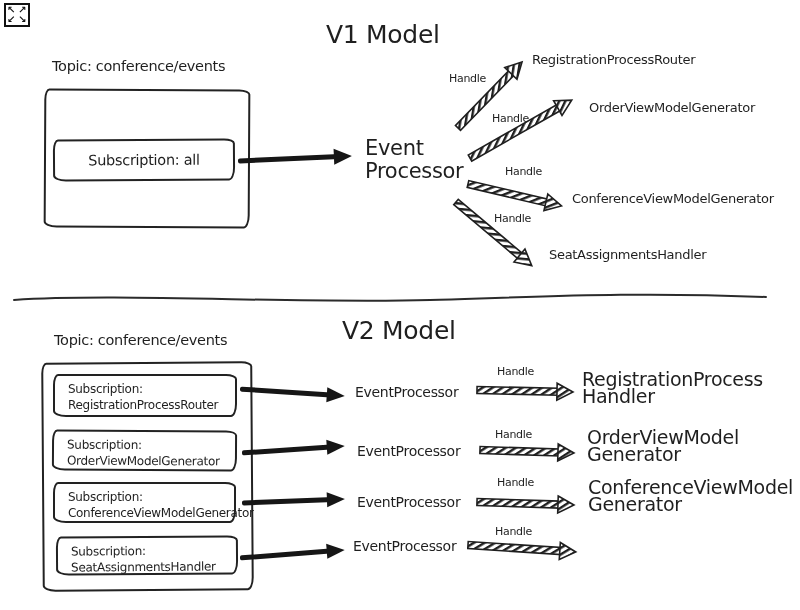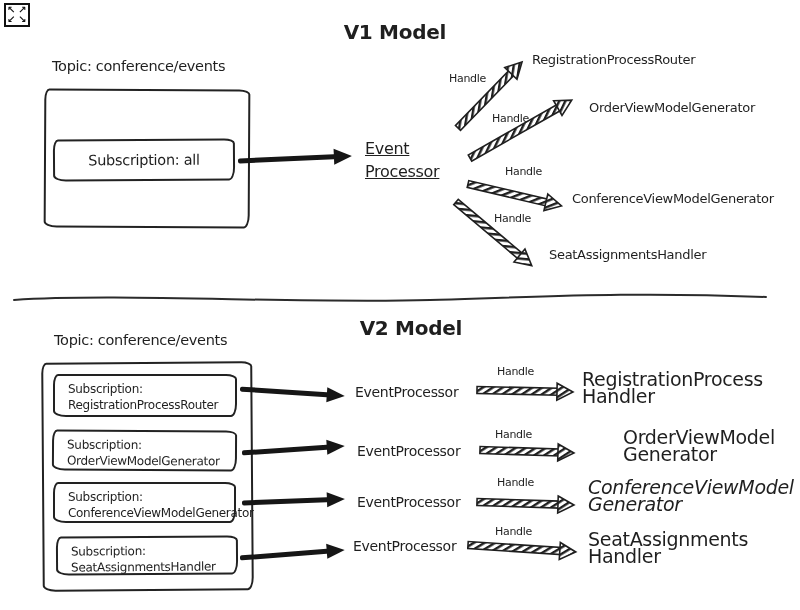--- a/index.html
+++ b/index.html
@@ -8,26 +8,26 @@
   #stage {
     position: relative;
     width: 800px;
     height: 610px;
     background: var(--bg);
     font-family: "DejaVu Sans", sans-serif;
     color: var(--ink);
     overflow: hidden;
   }
   .lbl { position: absolute; white-space: nowrap; color: var(--ink); letter-spacing: -0.3px; }
-  .title { font-size: 20px; font-weight: bold; text-align: right; width: 120px; }
+  .title { font-size: 25px; font-weight: normal; text-align: left; width: 120px; }
   .topic { font-size: 14.5px; font-weight: normal; }
   .handle { font-size: 11px; }
   .hname { font-size: 13px; }
   .hname2 { font-size: 19px; line-height: 17px; white-space: nowrap; }
-  .proc  { font-size: 16px; line-height: 23px; text-decoration: underline; }
+  .proc  { font-size: 21px; line-height: 23px; }
   .proc2 { font-size: 14px; }
   .sketch {
     position: absolute;
     border: 2px solid #222;
     border-radius: 5px 11px 6px 13px / 11px 5px 13px 6px;
     background: transparent;
   }
   .subbox {
     padding: 5px 4px 0 13px;
     font-size: 12px;
@@ -116,31 +116,27 @@
 
   <div class="lbl handle" style="left:497px; top:365px;">Handle</div>
   <div class="lbl handle" style="left:495px; top:428px;">Handle</div>
   <div class="lbl handle" style="left:497px; top:476px;">Handle</div>
   <div class="lbl handle" style="left:495px; top:525px;">Handle</div>
 
   <div class="lbl hname2" style="left:582px; top:371px;">
     <div>RegistrationProcess</div>
     <div>Handler</div>
   </div>
-  <div class="lbl hname2" style="left:587px; top:429px;margin-left:36px;">
+  <div class="lbl hname2" style="left:587px; top:429px;">
     <div>OrderViewModel</div>
     <div>Generator</div>
   </div>
-  <div class="lbl hname2" style="left:588px; top:479px;font-style:italic;">
+  <div class="lbl hname2" style="left:588px; top:479px;">
     <div>ConferenceViewModel</div>
     <div>Generator</div>
-  </div>
-  <div class="lbl hname2" style="left:588px; top:531px;">
-    <div>SeatAssignments</div>
-    <div>Handler</div>
   </div>
 
   <svg class="overlay" width="800" height="610" viewBox="0 0 800 610">
     <defs>
       <pattern id="hatch" patternUnits="userSpaceOnUse" width="5.5" height="5.5" patternTransform="rotate(55)">
         <rect width="5.5" height="5.5" fill="#ffffff"></rect>
         <rect width="2.4" height="5.5" fill="#1f1f1f"></rect>
       </pattern>
     </defs>
 

